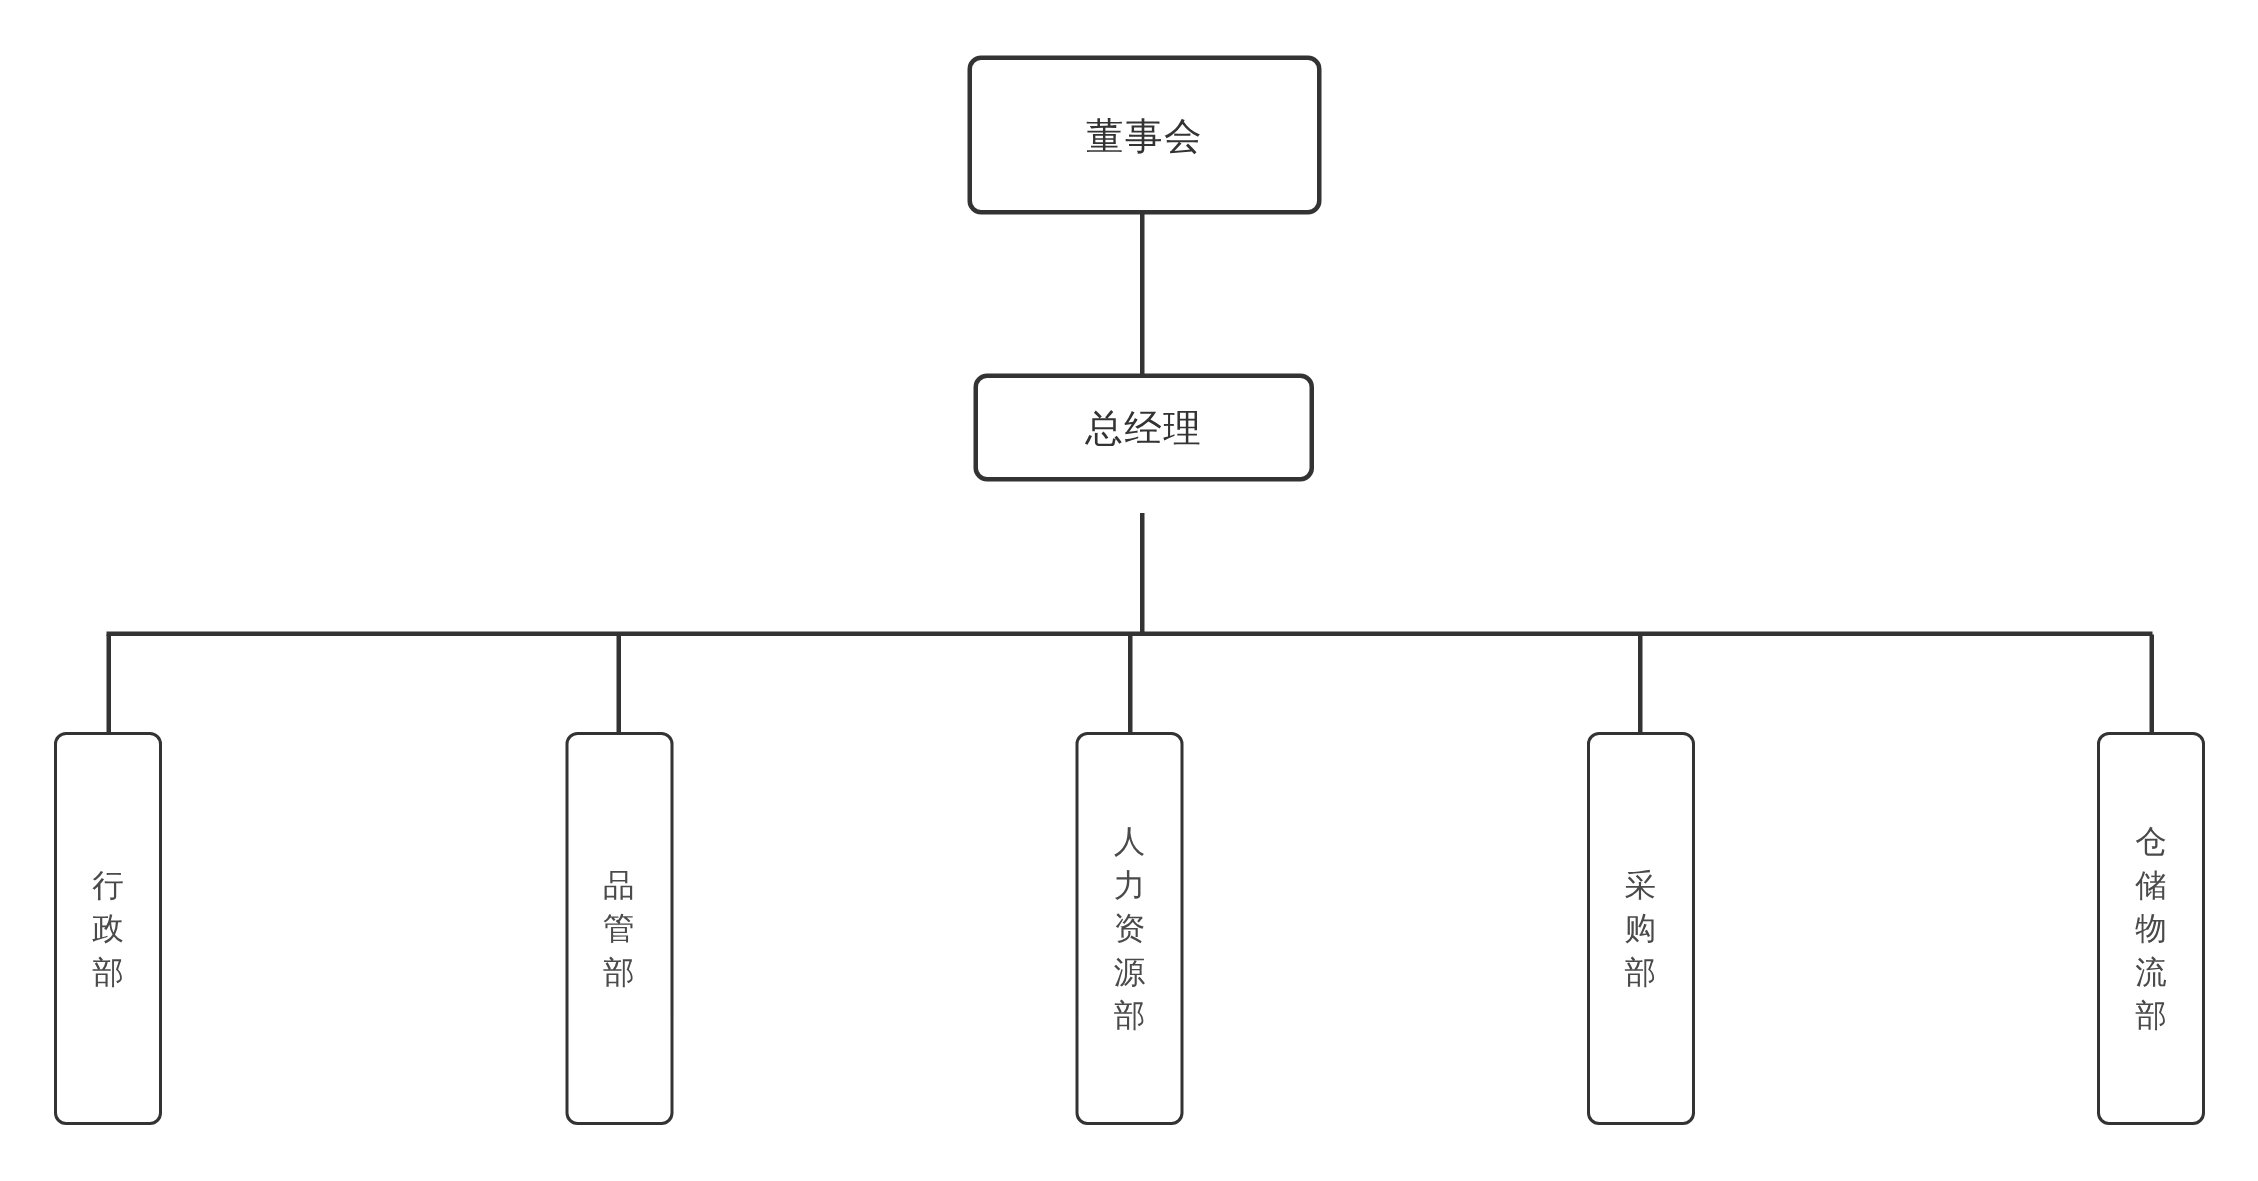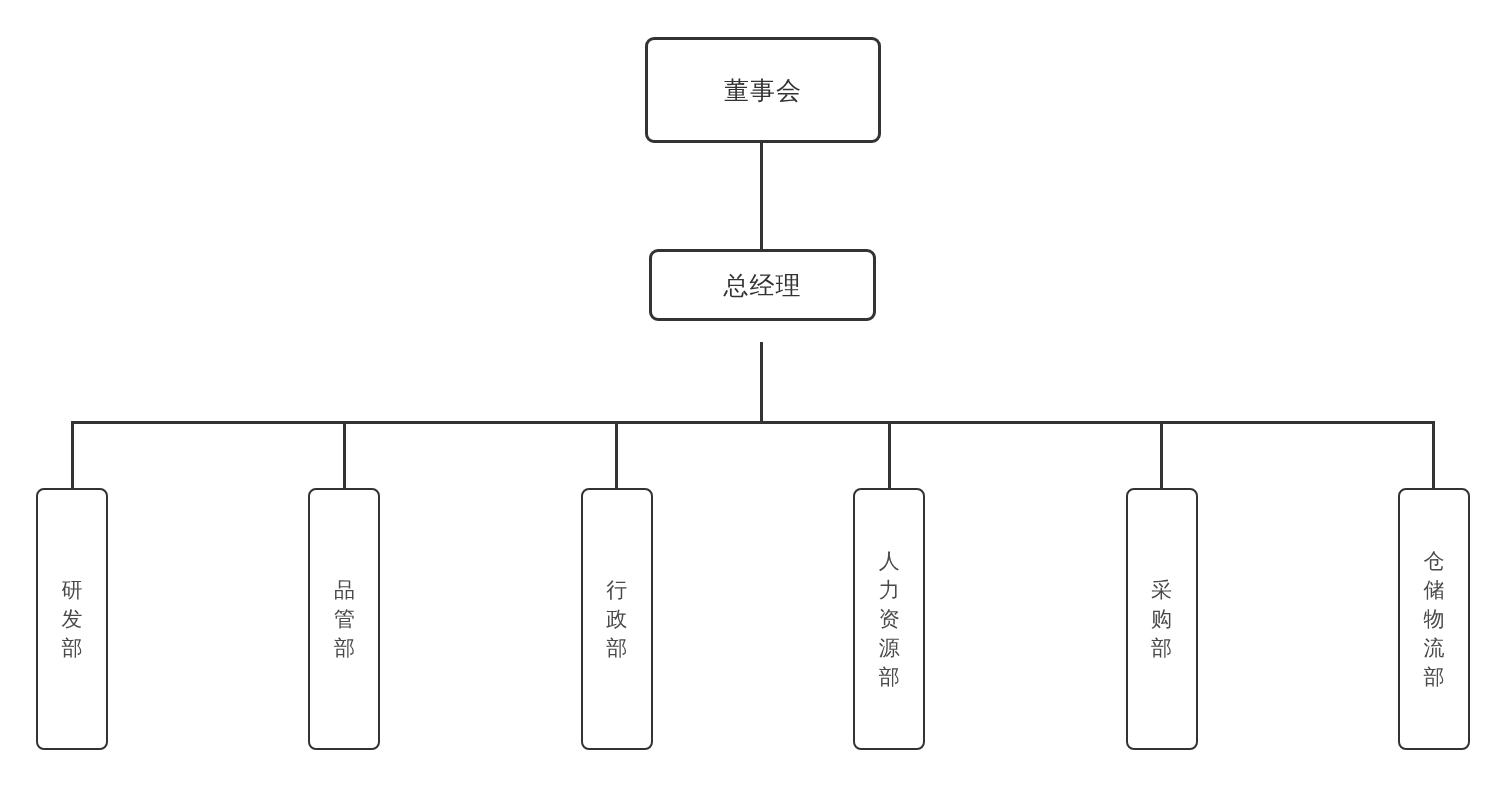--- a/index.html
+++ b/index.html
@@ -121,38 +121,32 @@
   <div class="node node-gm">
     <span class="node-label">总经理</span>
   </div>
 
   <div class="line line-gm-bus"></div>
   <div class="line line-bus"></div>
 
   <div class="dept-row" id="dept-row">
 
 
+
     <div class="dept-cell">
       <div class="line drop"></div>
       <div class="dept-box">
-        <span class="dept-label">研发部</span>
+        <span class="dept-label">行政部</span>
       </div>
     </div>
 
     <div class="dept-cell">
       <div class="line drop"></div>
       <div class="dept-box">
         <span class="dept-label">品管部</span>
-      </div>
-    </div>
-
-    <div class="dept-cell">
-      <div class="line drop"></div>
-      <div class="dept-box">
-        <span class="dept-label">行政部</span>
       </div>
     </div>
 
     <div class="dept-cell">
       <div class="line drop"></div>
       <div class="dept-box">
         <span class="dept-label">人力资源部</span>
       </div>
     </div>
 

